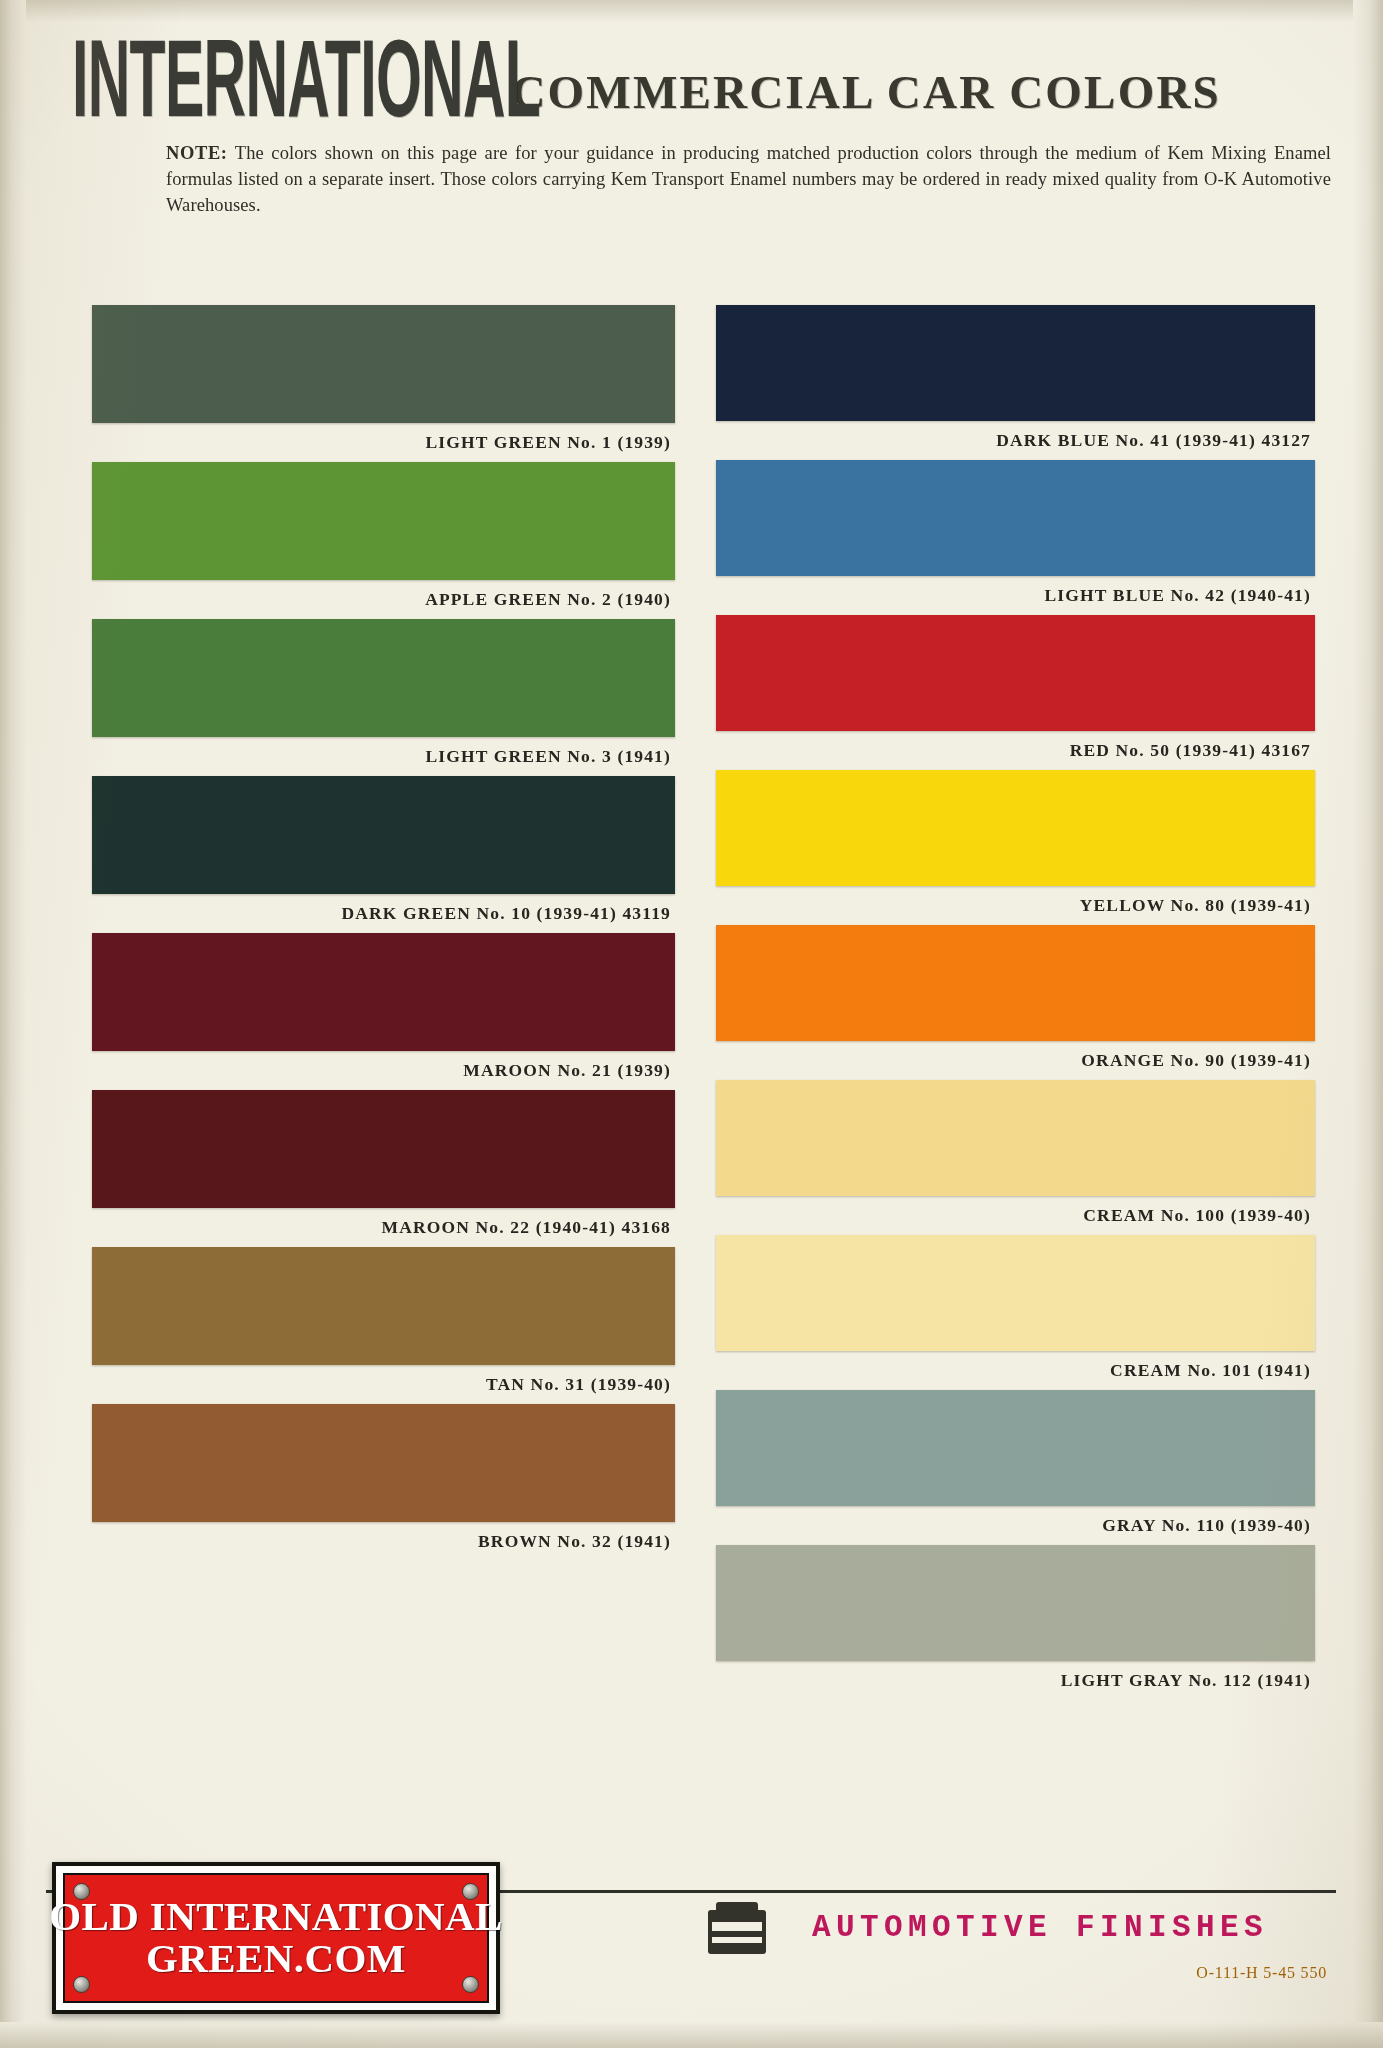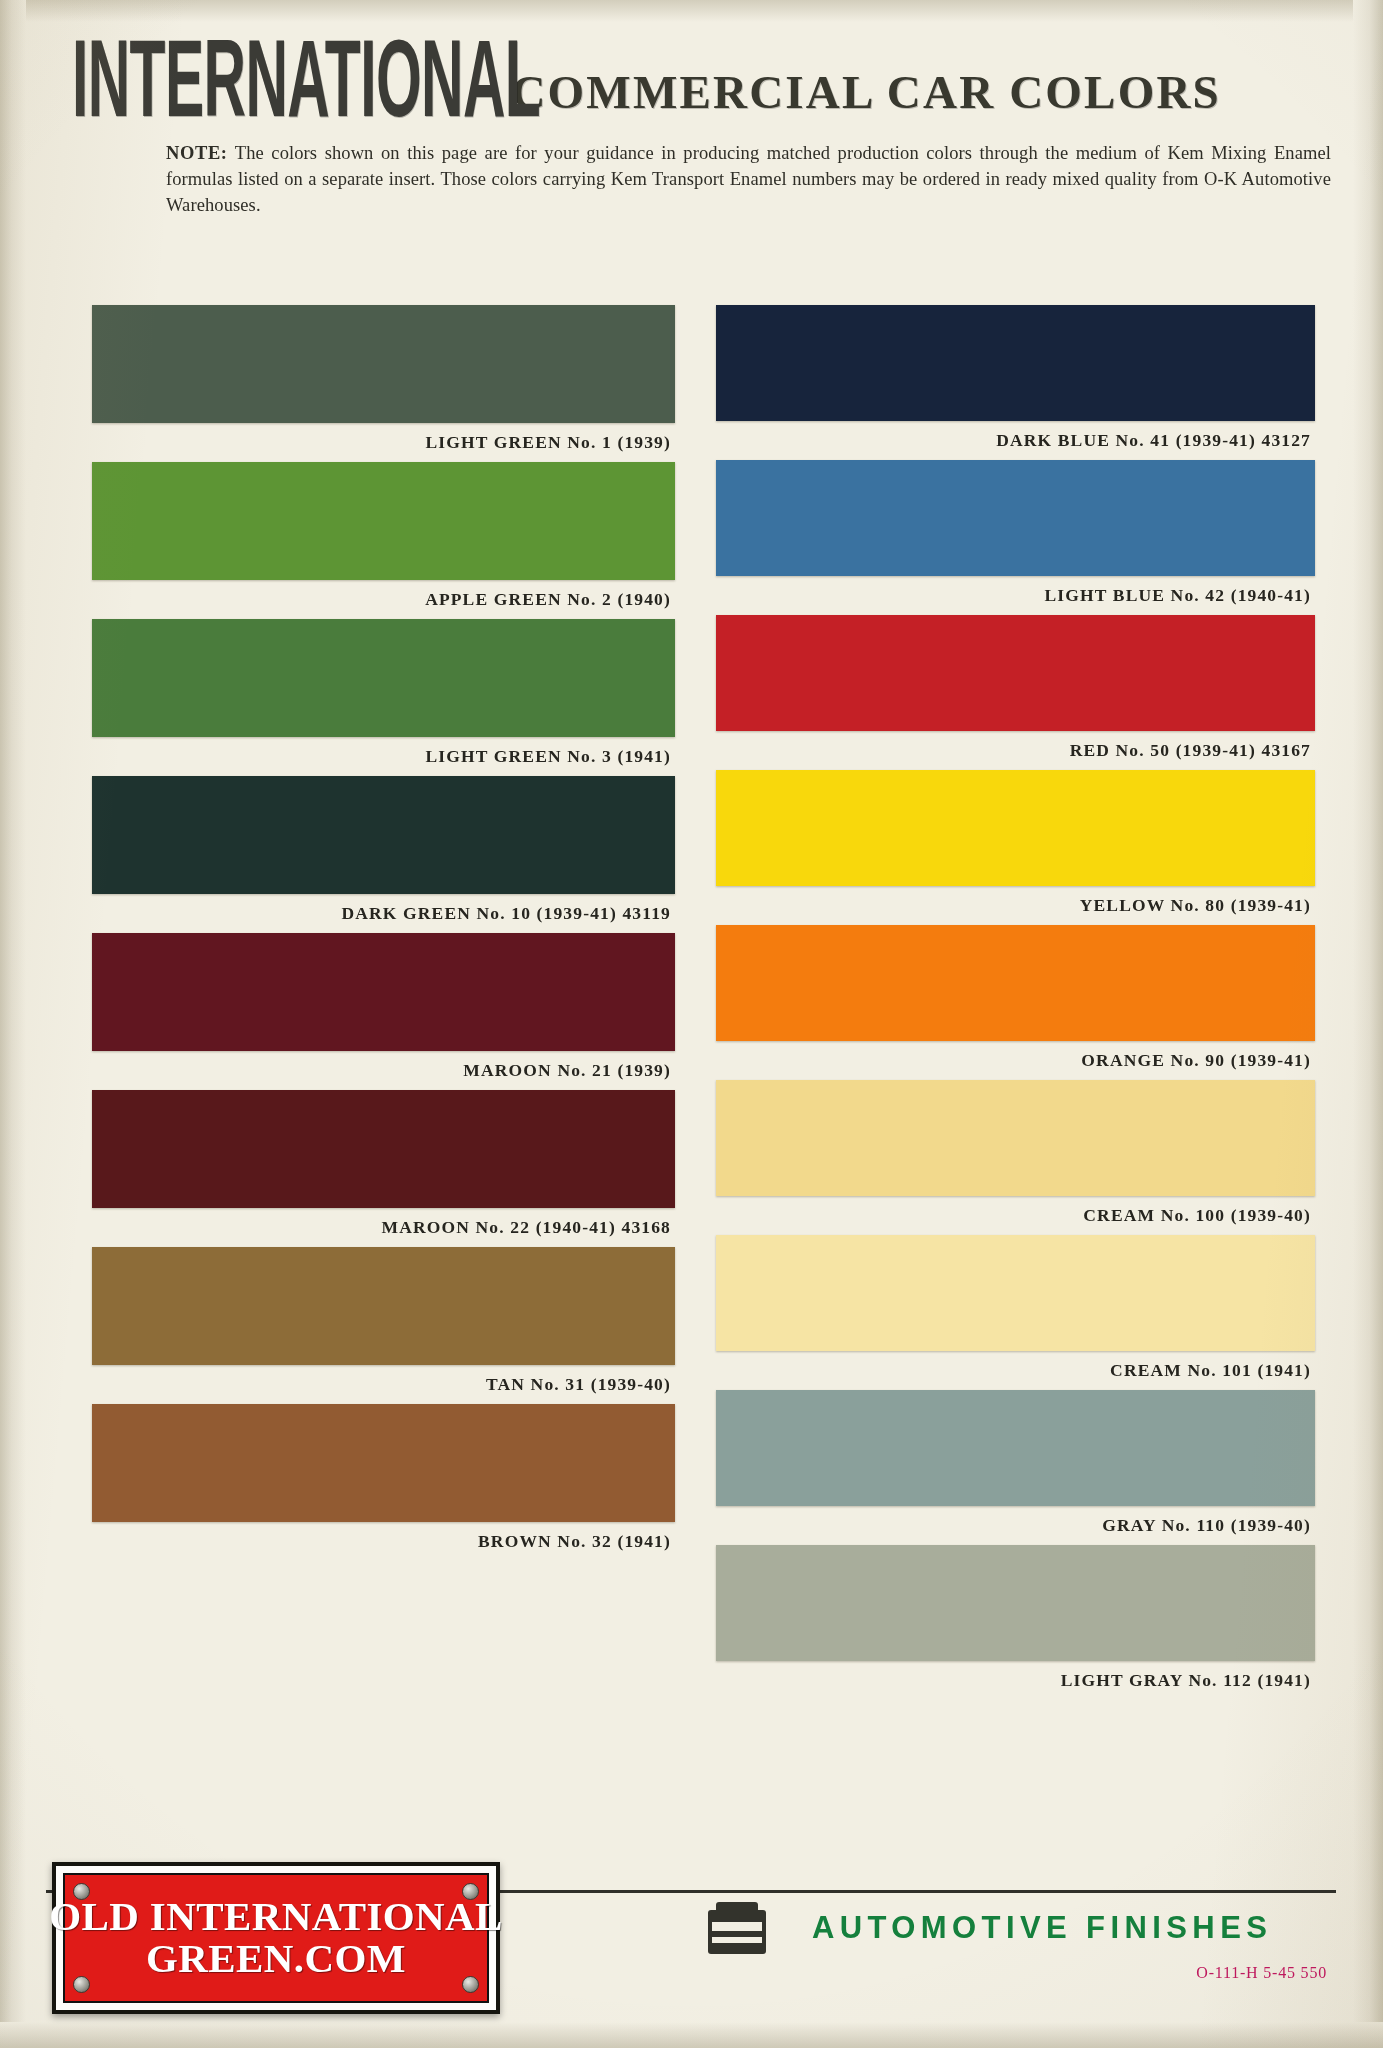--- a/index.html
+++ b/index.html
@@ -132,33 +132,33 @@
   .sw-logo .band{
     position:absolute;left:10px;top:22px;width:50px;height:9px;
     background:#f2efe3;
   }
   .sw-logo .band2{
     position:absolute;left:10px;top:37px;width:50px;height:6px;
     background:#f2efe3;
   }
   .finishes{
     position:absolute;left:812px;top:72px;
-    font-family:Liberation Sans, sans-serif;
+    font-family:Liberation Mono, monospace;
     font-weight:700;
     font-size:31px;
     letter-spacing:5.4px;
-    color:#15803d;
+    color:#be185d;
     white-space:nowrap;
   }
   .formcode{
     position:absolute;right:56px;top:126px;
     font-family:"Liberation Serif", serif;
     font-size:16px;
     letter-spacing:.8px;
-    color:#be185d;
+    color:#a16207;
     white-space:nowrap;
   }
   
   .plate{
     position:absolute;left:52px;top:24px;
     width:448px;height:152px;
     background:#fdfdfb;
     border:4px solid #15150f;
     box-shadow:0 3px 7px rgba(0,0,0,.35);
     box-sizing:border-box;

